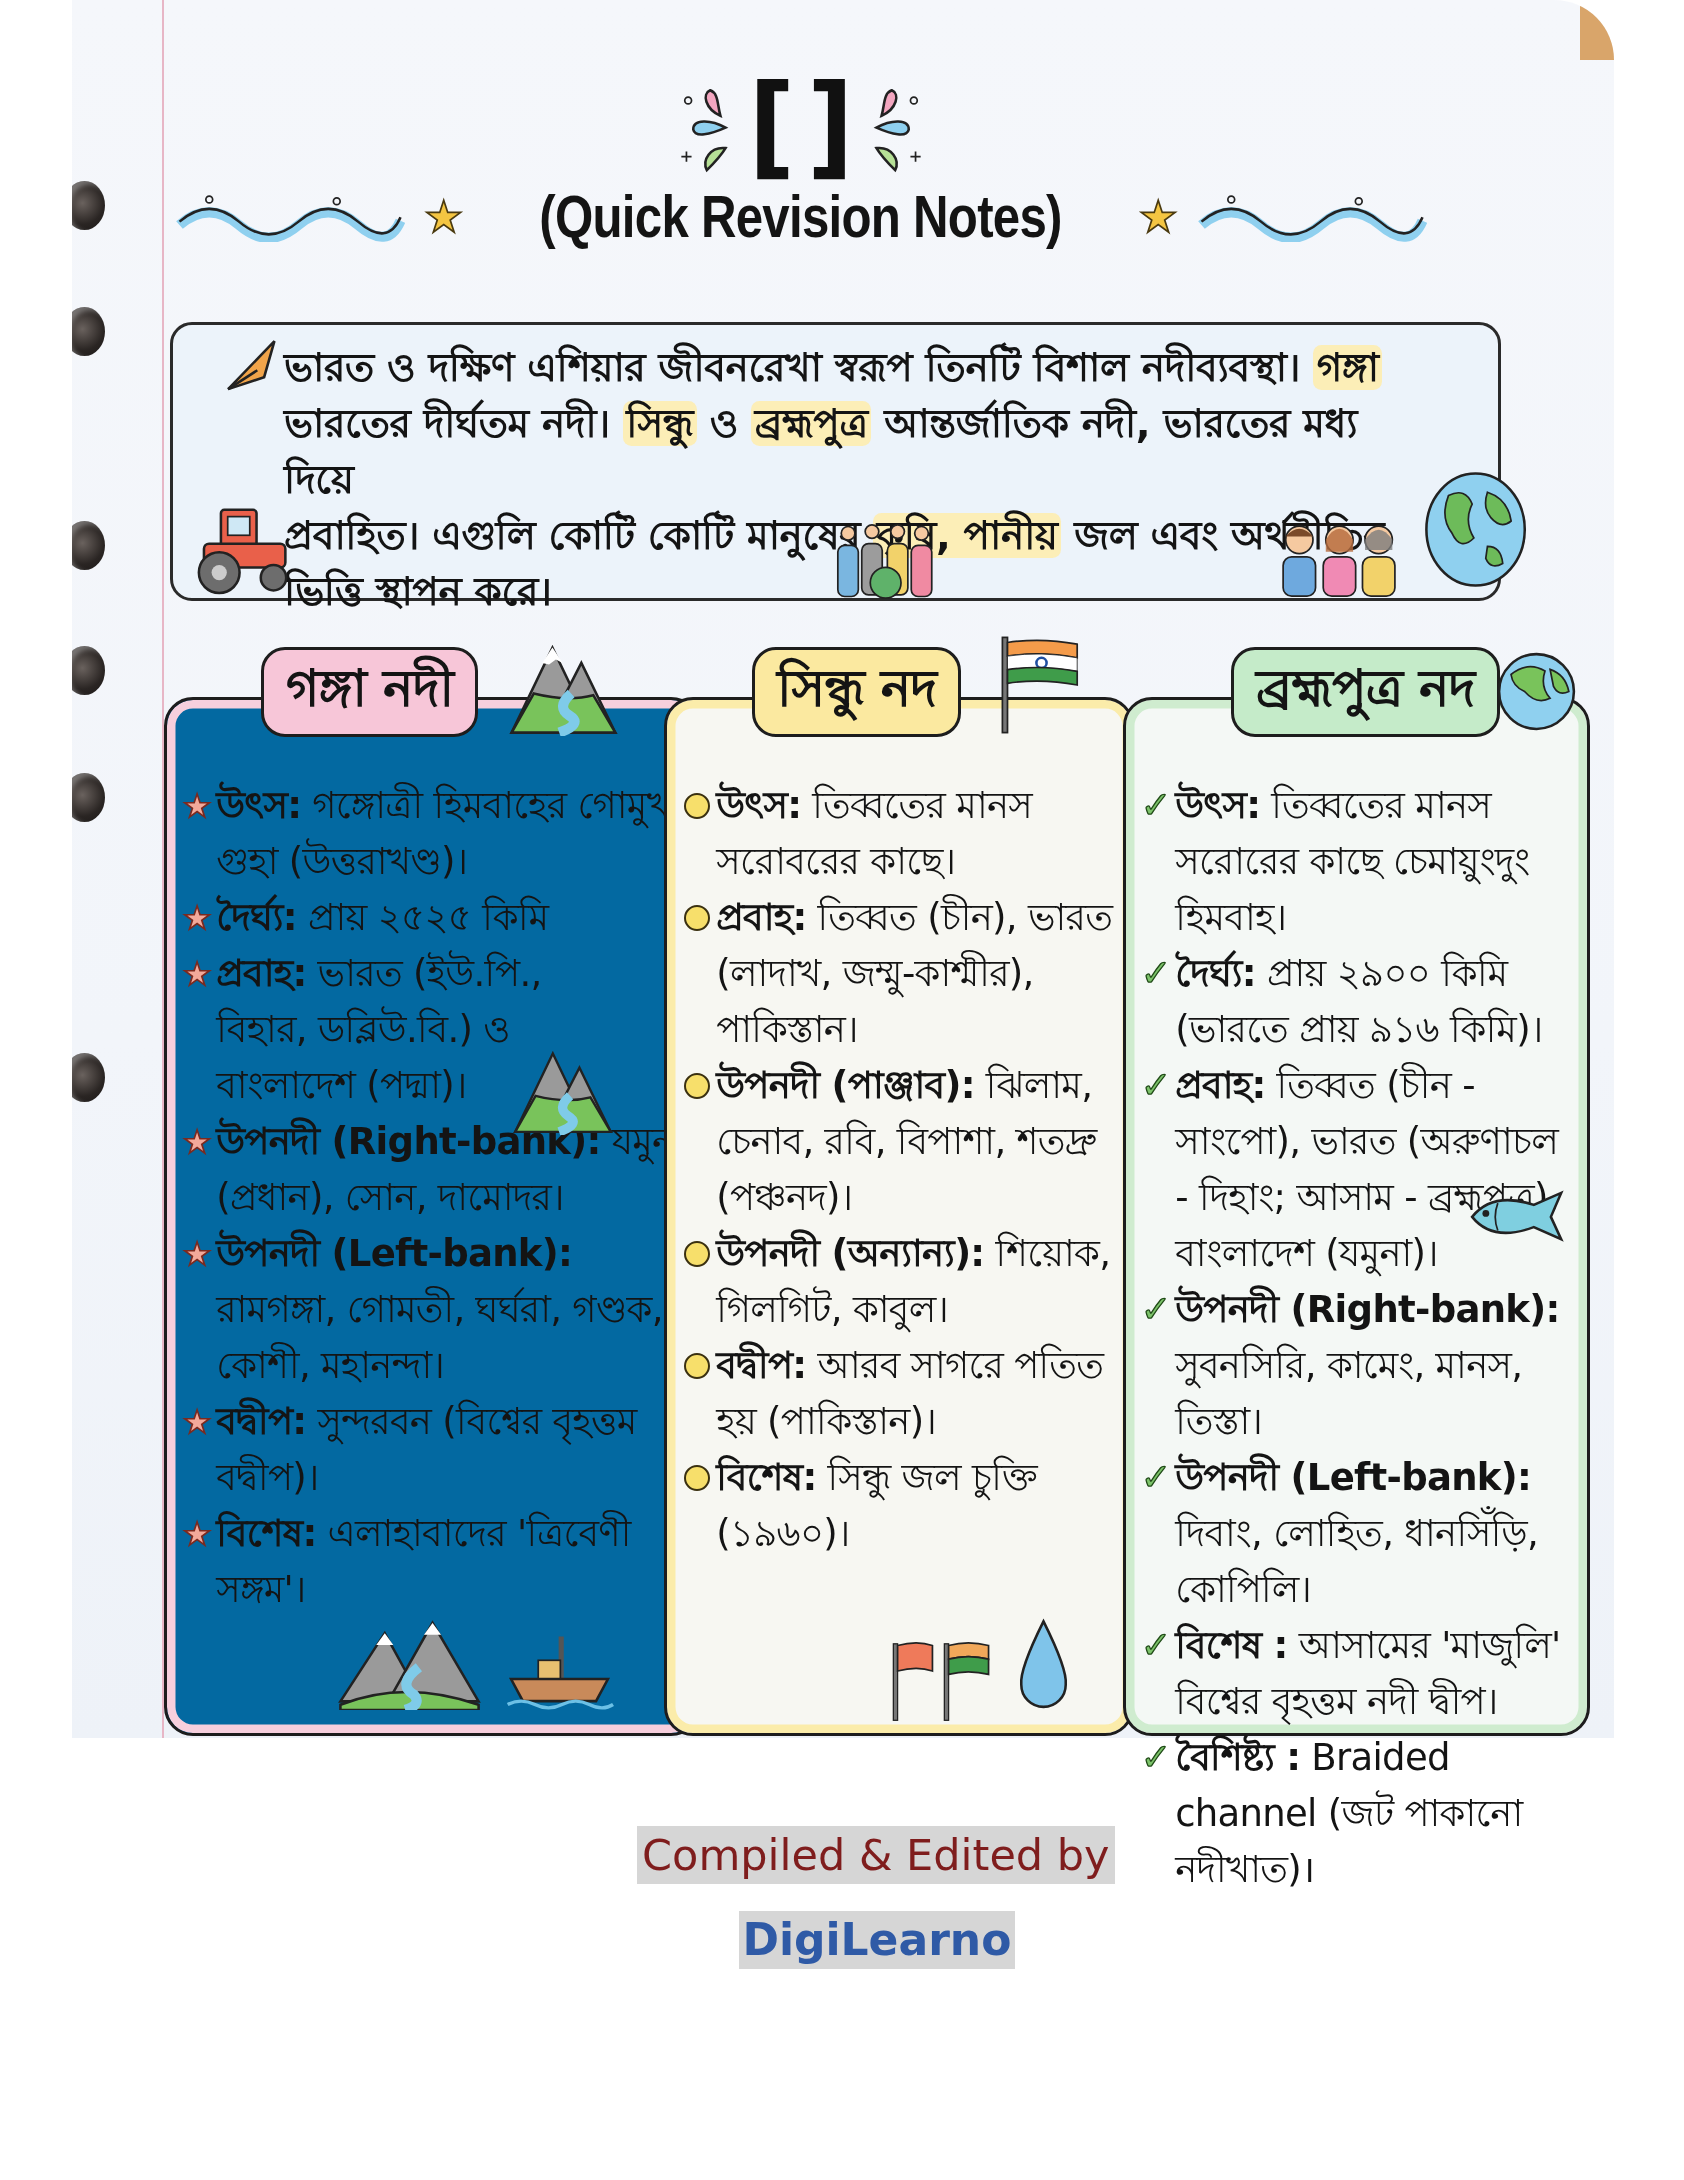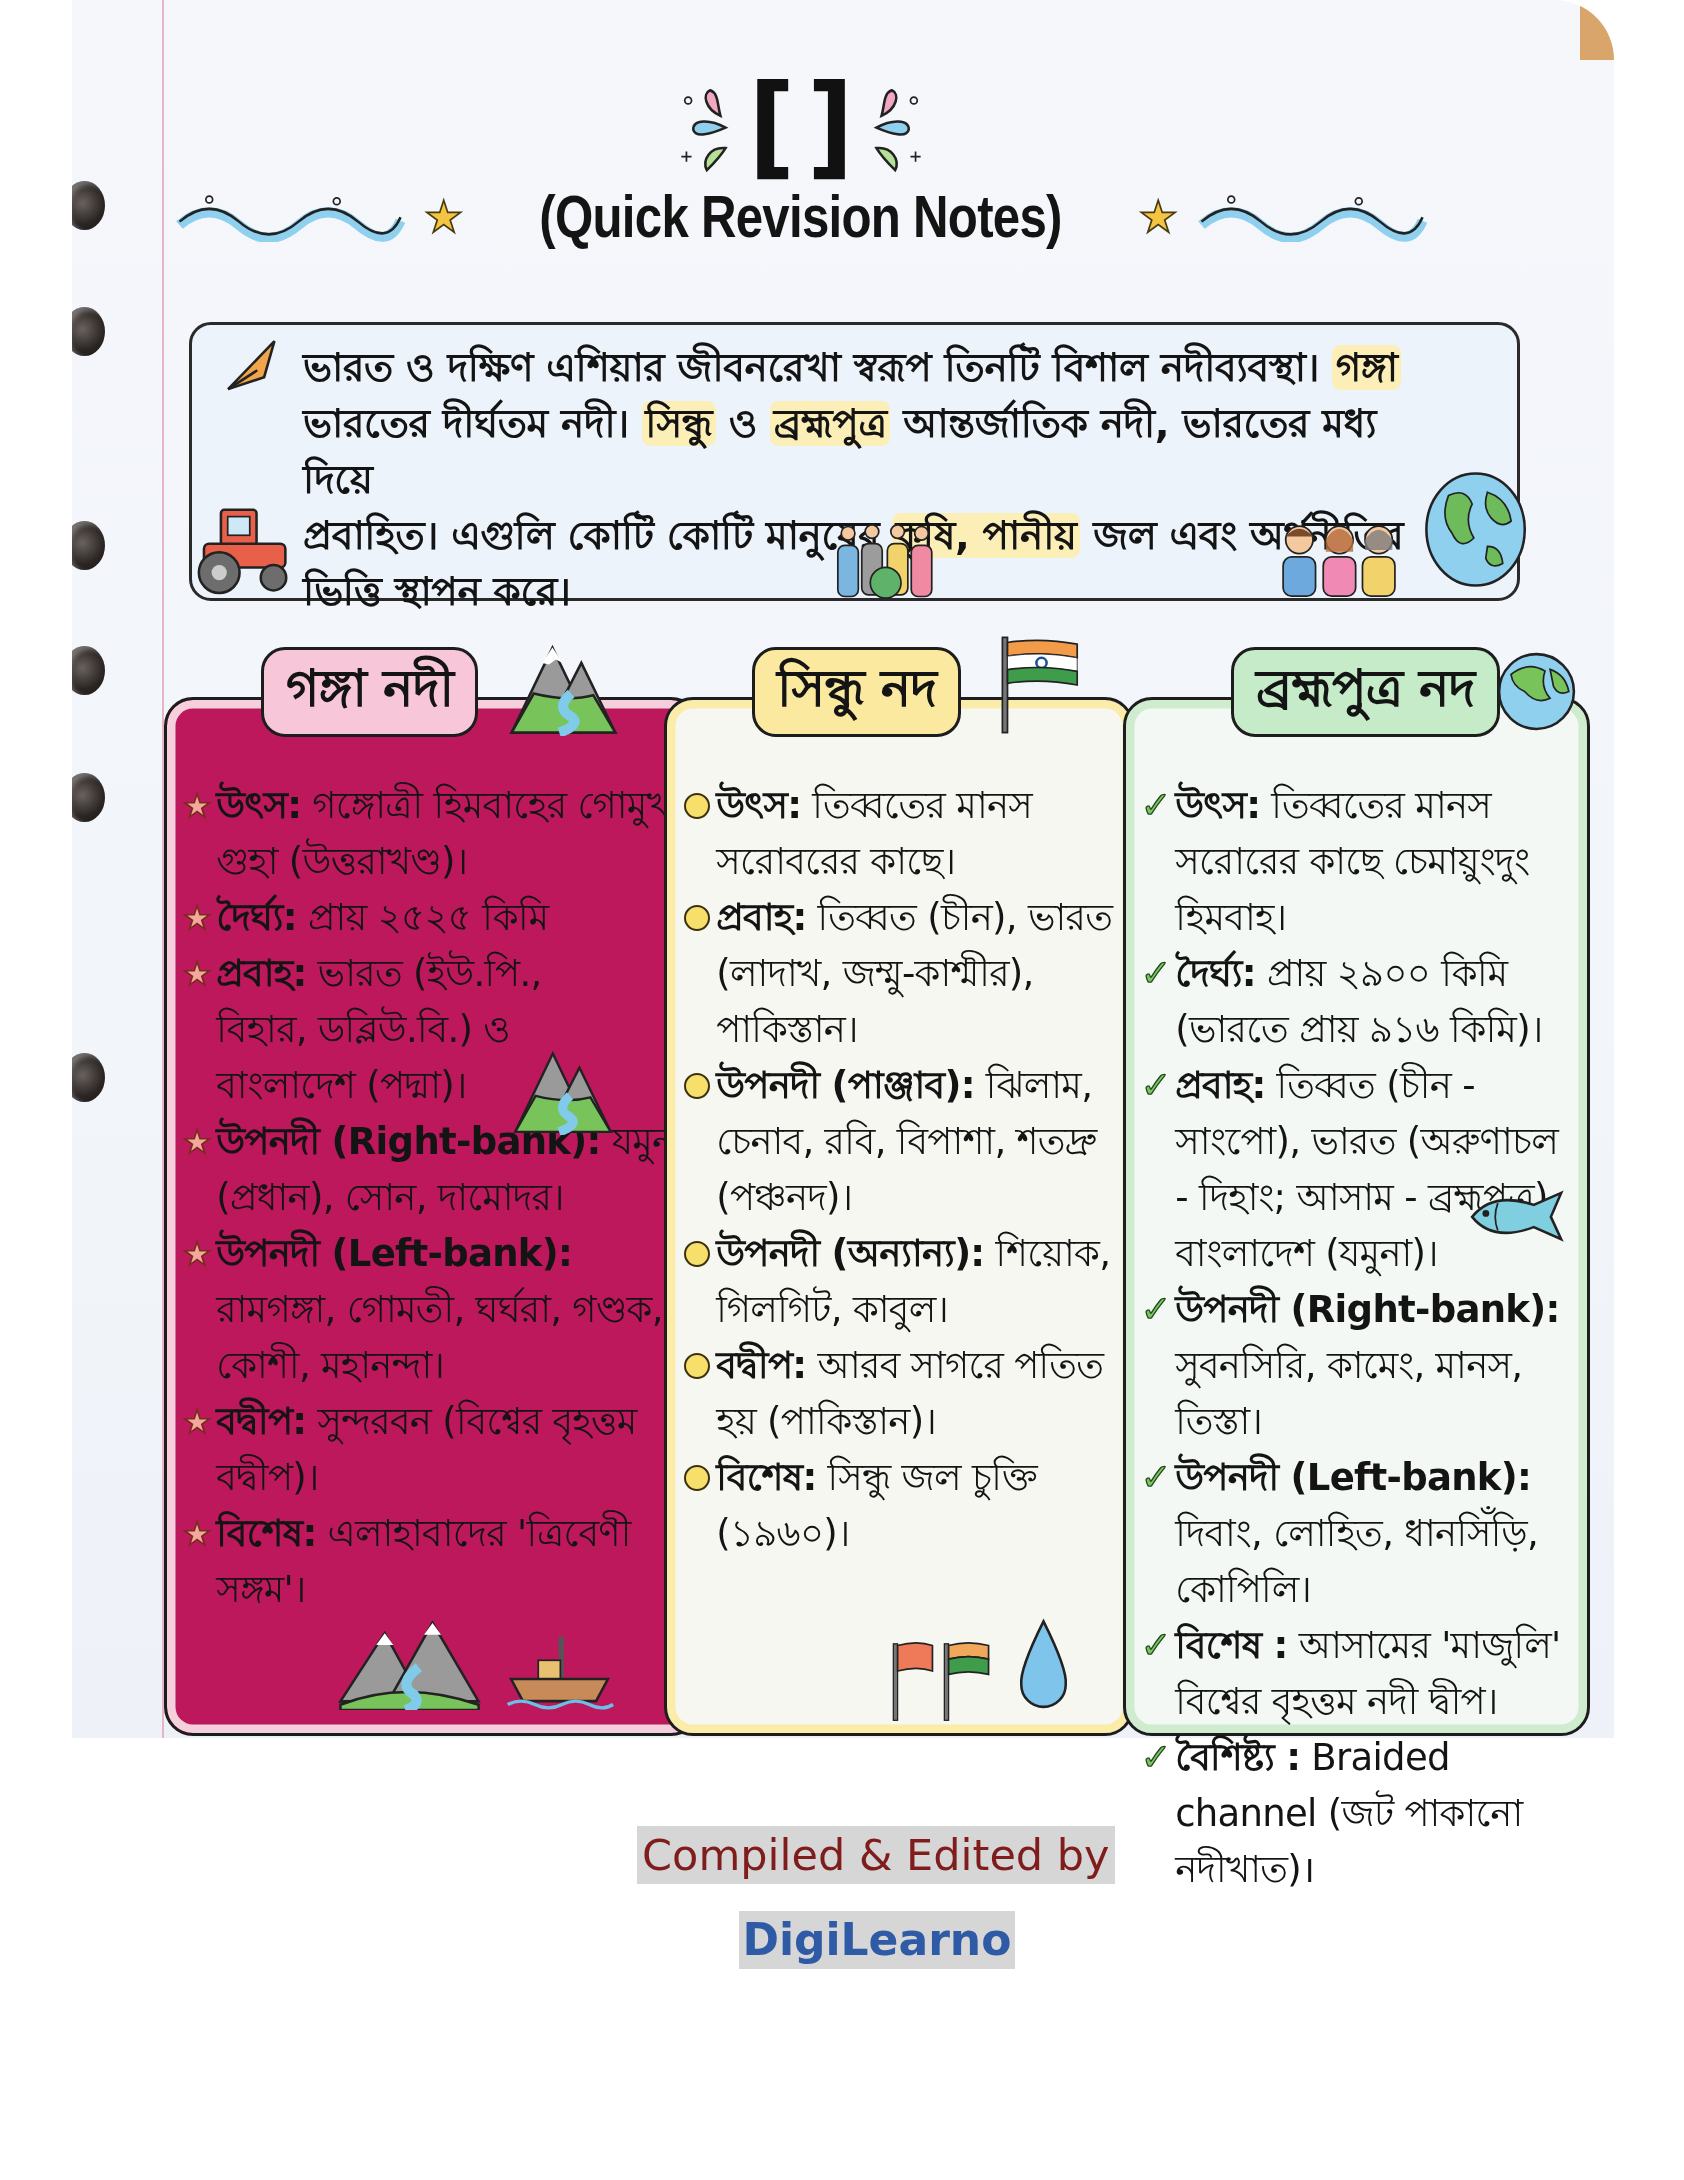--- a/index.html
+++ b/index.html
@@ -29,35 +29,35 @@
     background:linear-gradient(90deg, rgba(255,241,190,.85) 0%, rgba(255,241,190,.85) 52%, rgba(215,240,210,.85) 56%, rgba(215,240,210,.85) 100%);
     border-radius:6.8px;
   }
   .splash { width:60px; height:102px; position:relative; }
   .subtitle-row { display:flex; align-items:center; justify-content:center; gap:19px; margin-top:5.1px; }
   .subtitle { font-size:60px; font-weight:bold; letter-spacing:-0.9px; font-family:"Liberation Sans", sans-serif; transform:scaleX(.82); }
   .star-gold { font-size:44px; color:#f4c542; -webkit-text-stroke:1.7px #4a3a10; }
   .wave { width:230px; height:51px; }
 
   .intro {
-    position:absolute; left:189px; top:322px; width:1325px; height:273px;
+    position:absolute; left:170px; top:322px; width:1325px; height:273px;
     border:3.4px solid #2a2a2a; border-radius:22px; background:rgba(230,240,250,.55);
   }
   .intro-text {
     position:absolute; left:111px; top:15.3px; width:1133px;
     font-size:39px; font-weight:bold; line-height:56px; letter-spacing:-0.4px;
   }
   .hl { background:rgba(255,236,170,.85); border-radius:8.5px; padding:0 3.4px; }
   .intro-icon { position:absolute; }
 
   .card {
     position:absolute; top:697px; height:1039px; border:3.4px solid #1d1d1d; border-radius:29px;
     box-sizing:border-box;
   }
-  .card.pink  { left:164px;  width:536px; background:#be185d; box-shadow: inset 0 0 0 8.5px #f6cfdd; }
+  .card.pink  { left:164px;  width:536px; background:#0369a1; box-shadow: inset 0 0 0 8.5px #f6cfdd; }
   .card.yellow{ left:664px;  width:470px; background:#f7f7f2; box-shadow: inset 0 0 0 8.5px #fbecaa; }
   .card.green { left:1123px; width:467px; background:#f4f8f5; box-shadow: inset 0 0 0 8.5px #cfeccf; }
   .card-title {
     position:absolute; top:-53px; height:90px; border:3.4px solid #1d1d1d; border-radius:24px;
     font-size:51px; font-weight:bold; display:flex; align-items:center; justify-content:center;
     padding:0 22px; box-sizing:border-box; white-space:nowrap; letter-spacing:-0.9px;
   }
   .pink .card-title  { left:94px; background:#f7c6d8; }
   .yellow .card-title{ left:85px; background:#fbe9a0; }
   .green .card-title { left:77px;  background:#c5ebc9;margin-left:28px; }

